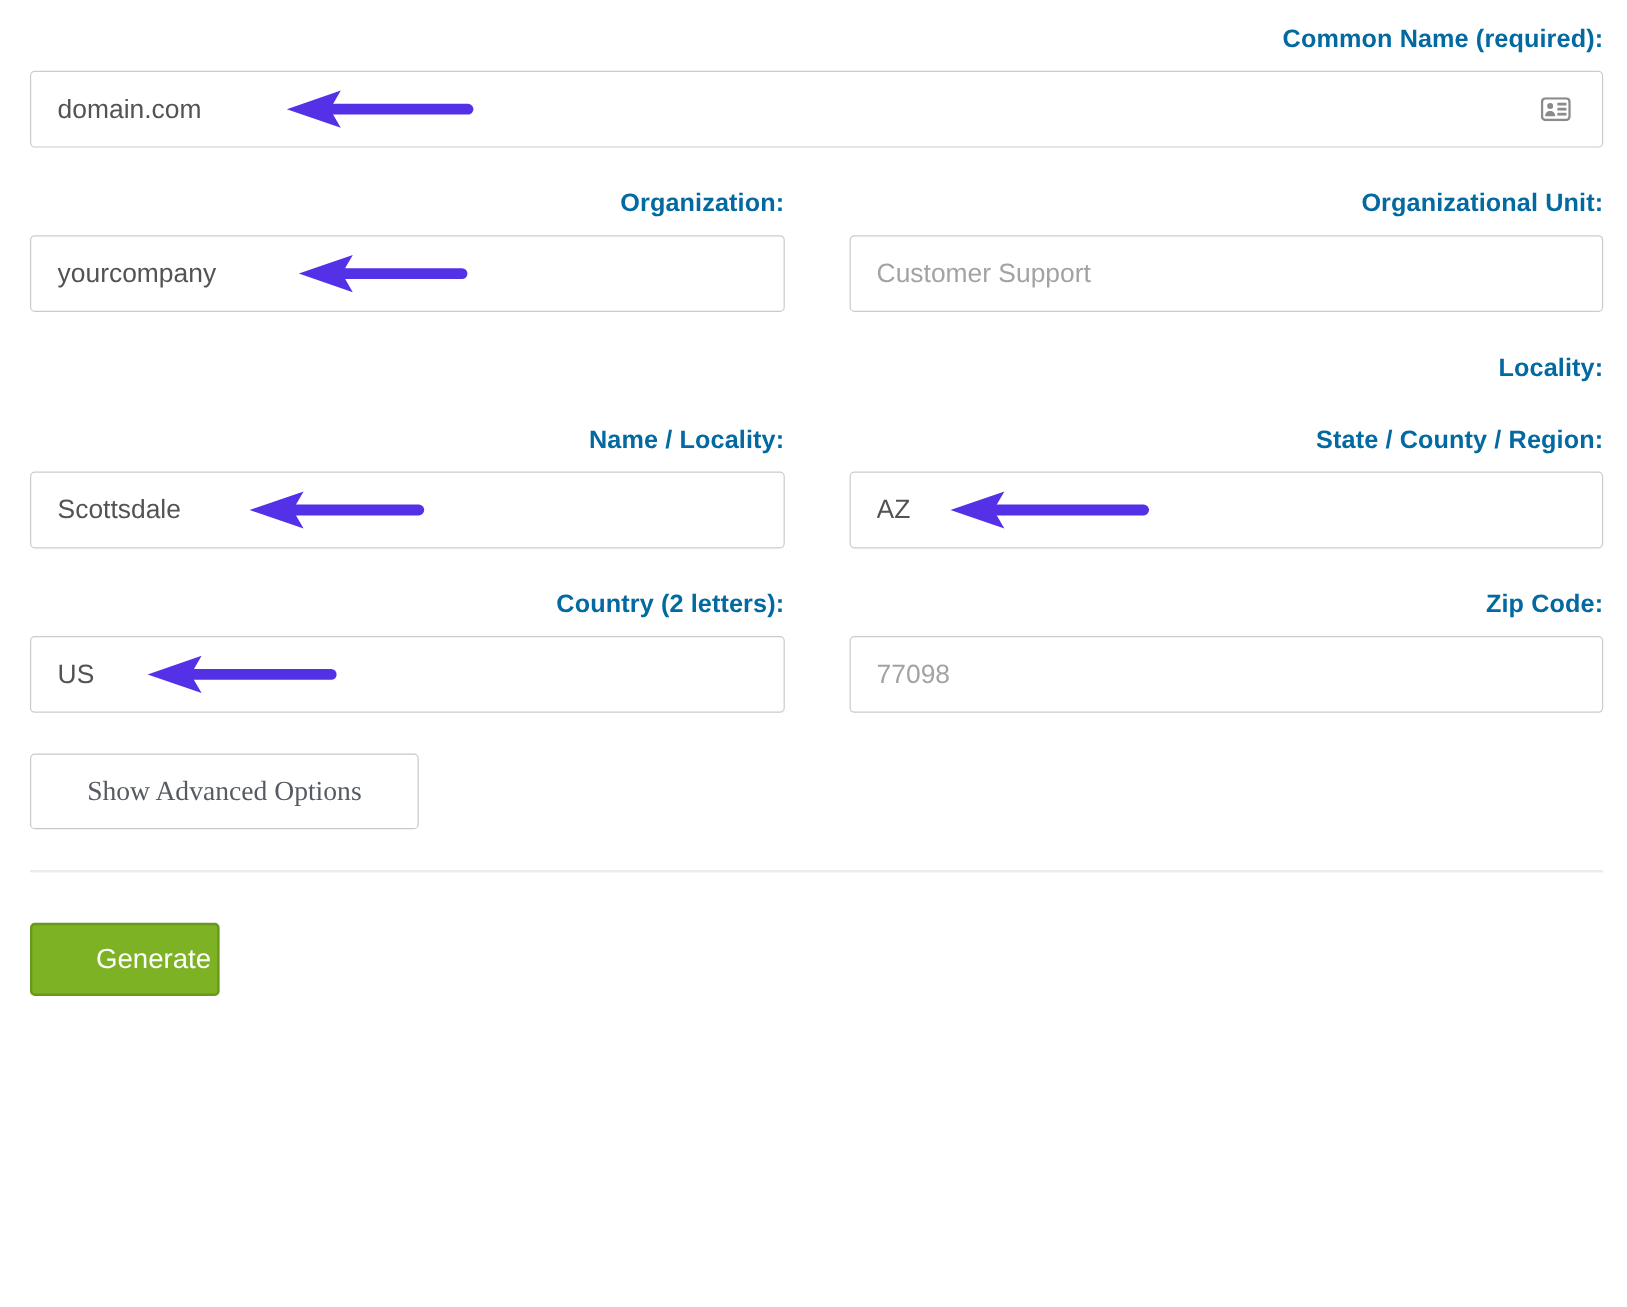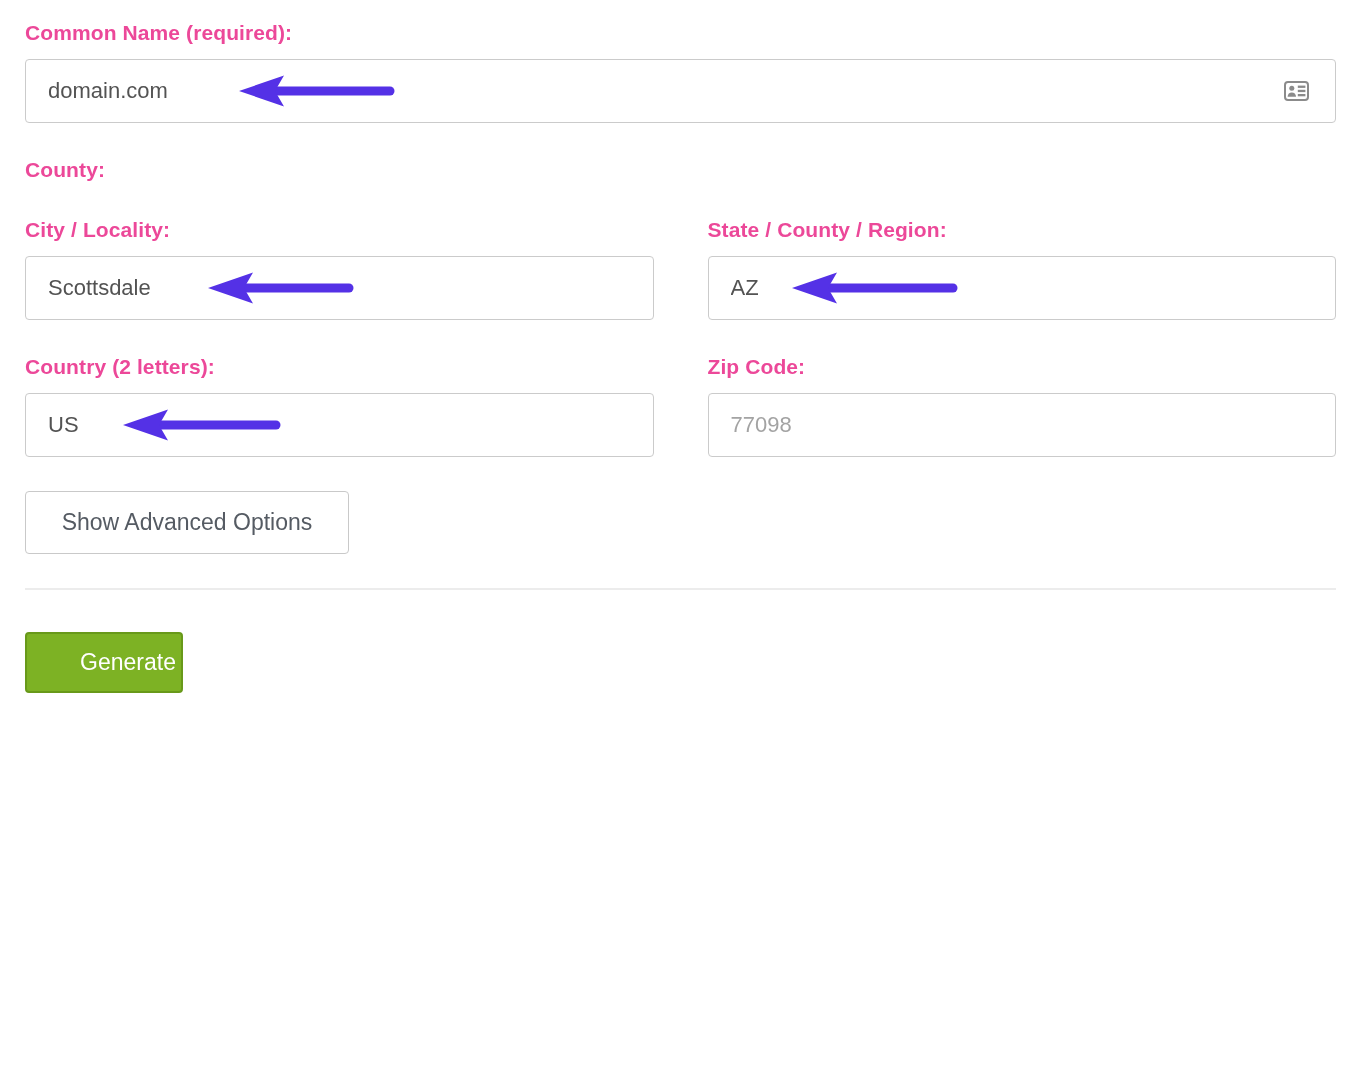--- a/index.html
+++ b/index.html
@@ -14,23 +14,24 @@
     padding: 20px 20px 0 25px;
   }
   .field-row { margin-bottom: 34px; }
   .two-col { display: flex; gap: 54px; }
   .col { flex: 1; min-width: 0; }
   .field-label {
     display: block;
     font-size: 21px;
     font-weight: 700;
     line-height: 26px;
-    color: #ec4899;
+    color: #0369a1;
     margin-bottom: 13px;
     letter-spacing: 0.1px;
+    text-align: right;
   }
   .input-wrap { position: relative; }
   .text-input {
     width: 100%;
     height: 64px;
     border: 1px solid #cbcbcb;
     border-radius: 4px;
     background: #ffffff;
     padding: 0 44px 0 22px;
     font-family: inherit;
@@ -54,21 +55,21 @@
     cursor: pointer;
     line-height: 0;
   }
   .advanced-btn {
     display: inline-block;
     width: 324px;
     height: 63px;
     background: #ffffff;
     border: 1px solid #c9c9c9;
     border-radius: 4px;
-    font-family: Liberation Sans, sans-serif;
+    font-family: Liberation Serif, serif;
     font-size: 23px;
     color: #555b63;
     cursor: pointer;
     text-align: center;
   }
   .divider {
     border: none;
     border-top: 2px solid #ececec;
     margin: 34px 0 42px 0;
   }
@@ -110,30 +111,48 @@
           <rect x="13.8" y="8.8" width="7.6" height="2.3" fill="#8b8b8b"></rect>
           <rect x="13.8" y="13" width="7.6" height="2.3" fill="#8b8b8b"></rect>
         </svg>
       </span>
     </div>
   </div>
 
   
 
   
+  <div class="field-row two-col">
+    <div class="col">
+      <label class="field-label">Organization:</label>
+      <div class="input-wrap">
+        <input type="text" class="text-input" value="yourcompany" style="">
+        <svg class="arrow-svg" style="left:223px" width="145" height="34" viewBox="0 0 145 34">
+          <line x1="36" y1="17" x2="137" y2="17" stroke-width="9" stroke-linecap="round" stroke="#5431e6"></line>
+          <polygon points="1,17 46,1.5 37,17 46,32.5" fill="#5431e6"></polygon>
+        </svg>
+      </div>
+    </div>
+    <div class="col">
+      <label class="field-label">Organizational Unit:</label>
+      <div class="input-wrap">
+        <input type="text" class="text-input" placeholder="Customer Support" style="">
+      </div>
+    </div>
+  </div>
 
   
   <div class="field-row">
-    <label class="field-label">County:</label>
+    <label class="field-label">Locality:</label>
   </div>
 
   
   <div class="field-row two-col">
     <div class="col">
-      <label class="field-label">City / Locality:</label>
+      <label class="field-label">Name / Locality:</label>
       <div class="input-wrap">
         <input type="text" class="text-input" value="Scottsdale" style="">
         <svg class="arrow-svg" style="left:182px" width="150" height="34" viewBox="0 0 150 34">
           <line x1="36" y1="17" x2="142" y2="17" stroke-width="9" stroke-linecap="round" stroke="#5431e6"></line>
           <polygon points="1,17 46,1.5 37,17 46,32.5" fill="#5431e6"></polygon>
         </svg>
       </div>
     </div>
     <div class="col">
       <label class="field-label">State / County / Region:</label>

